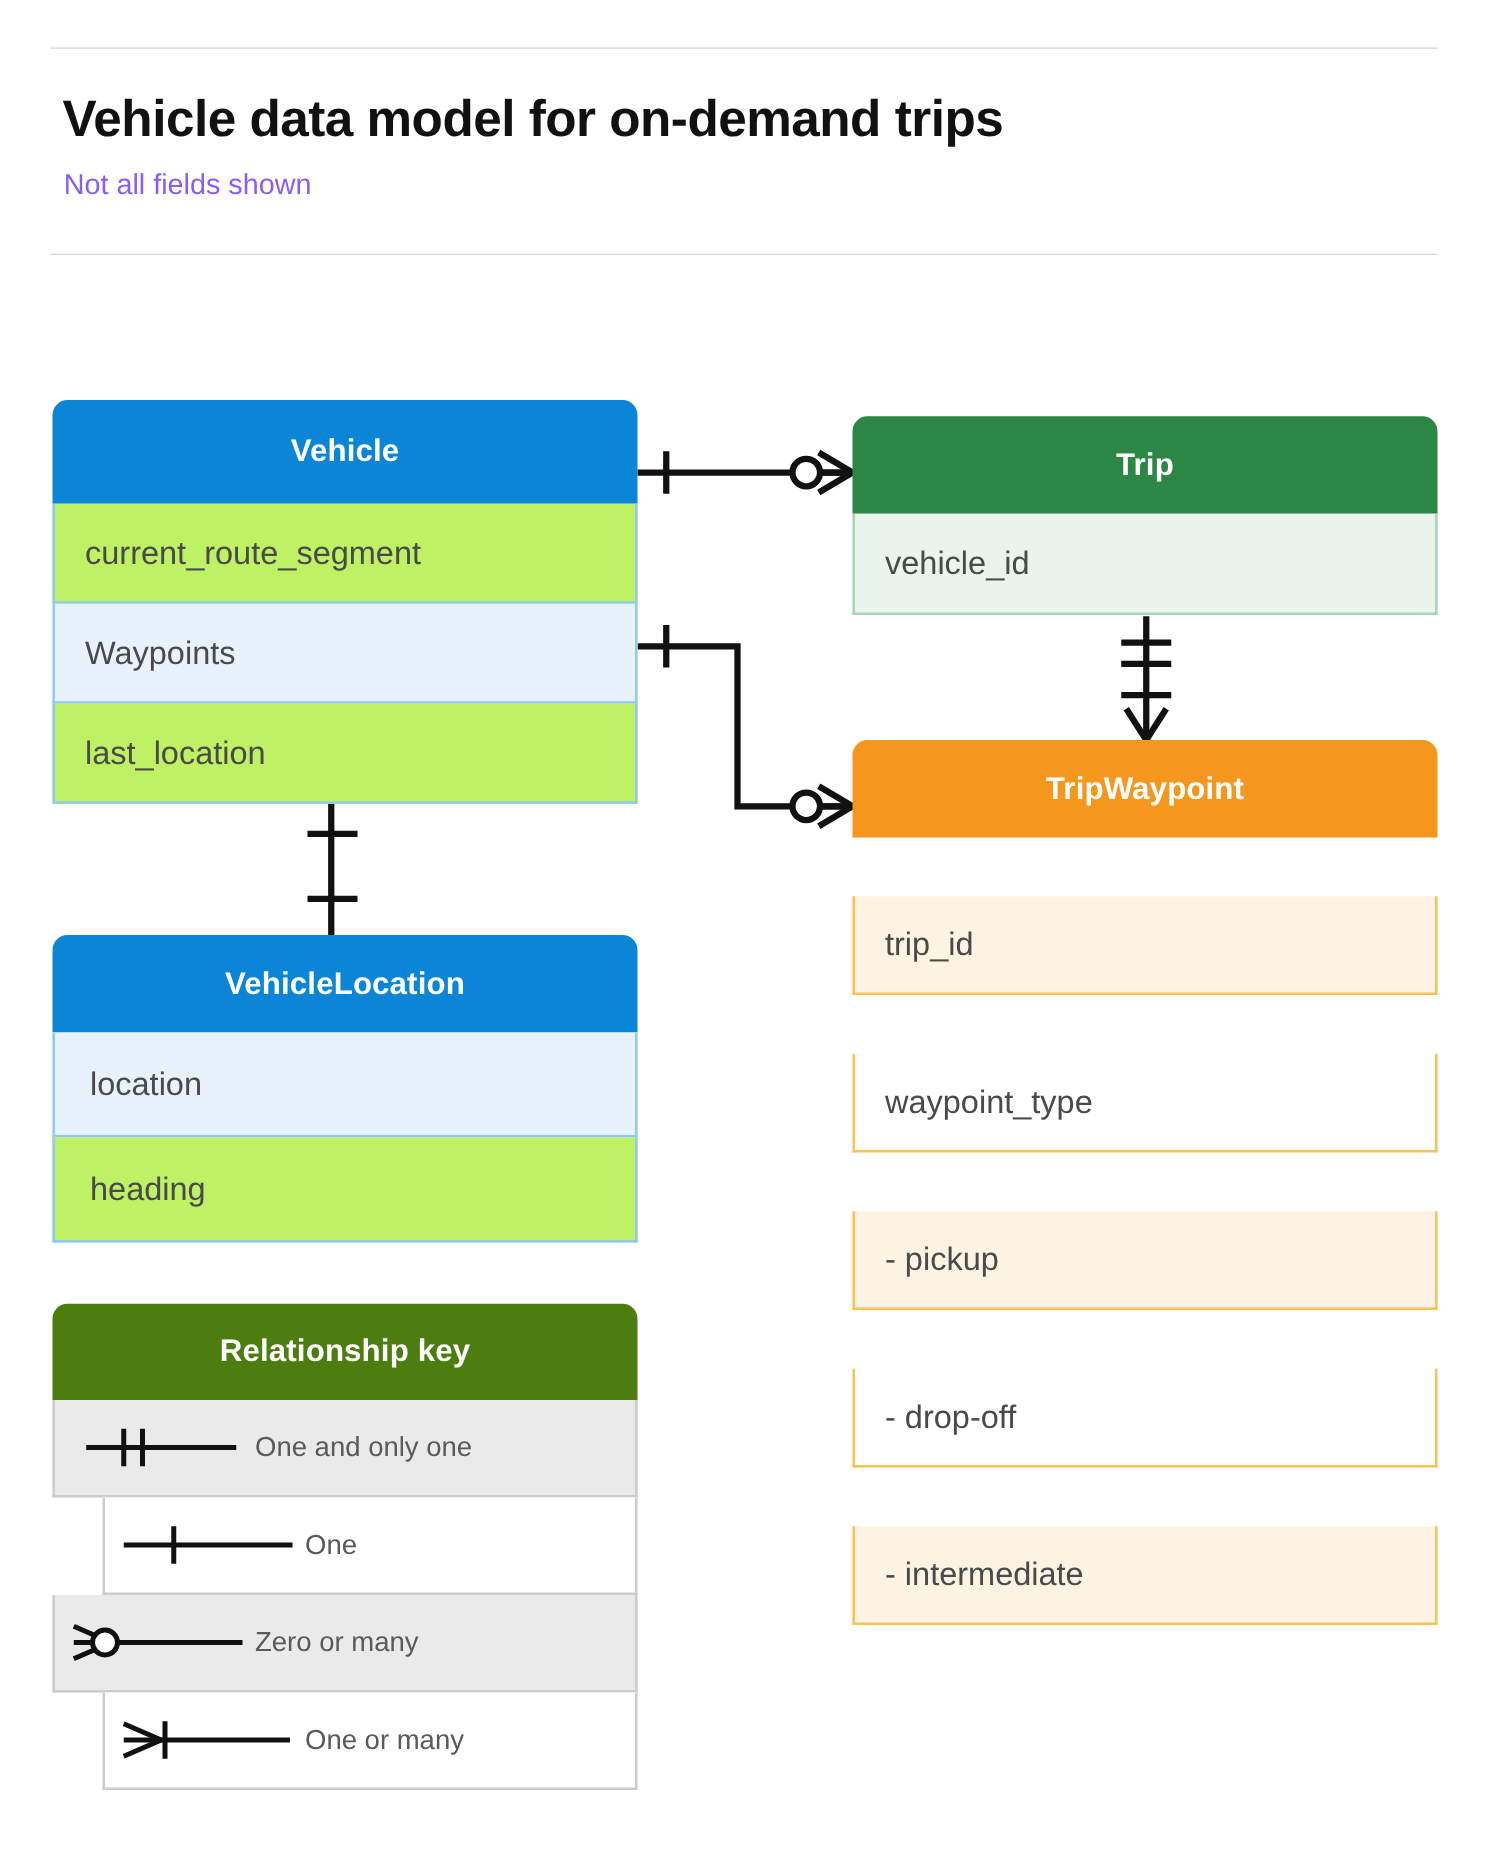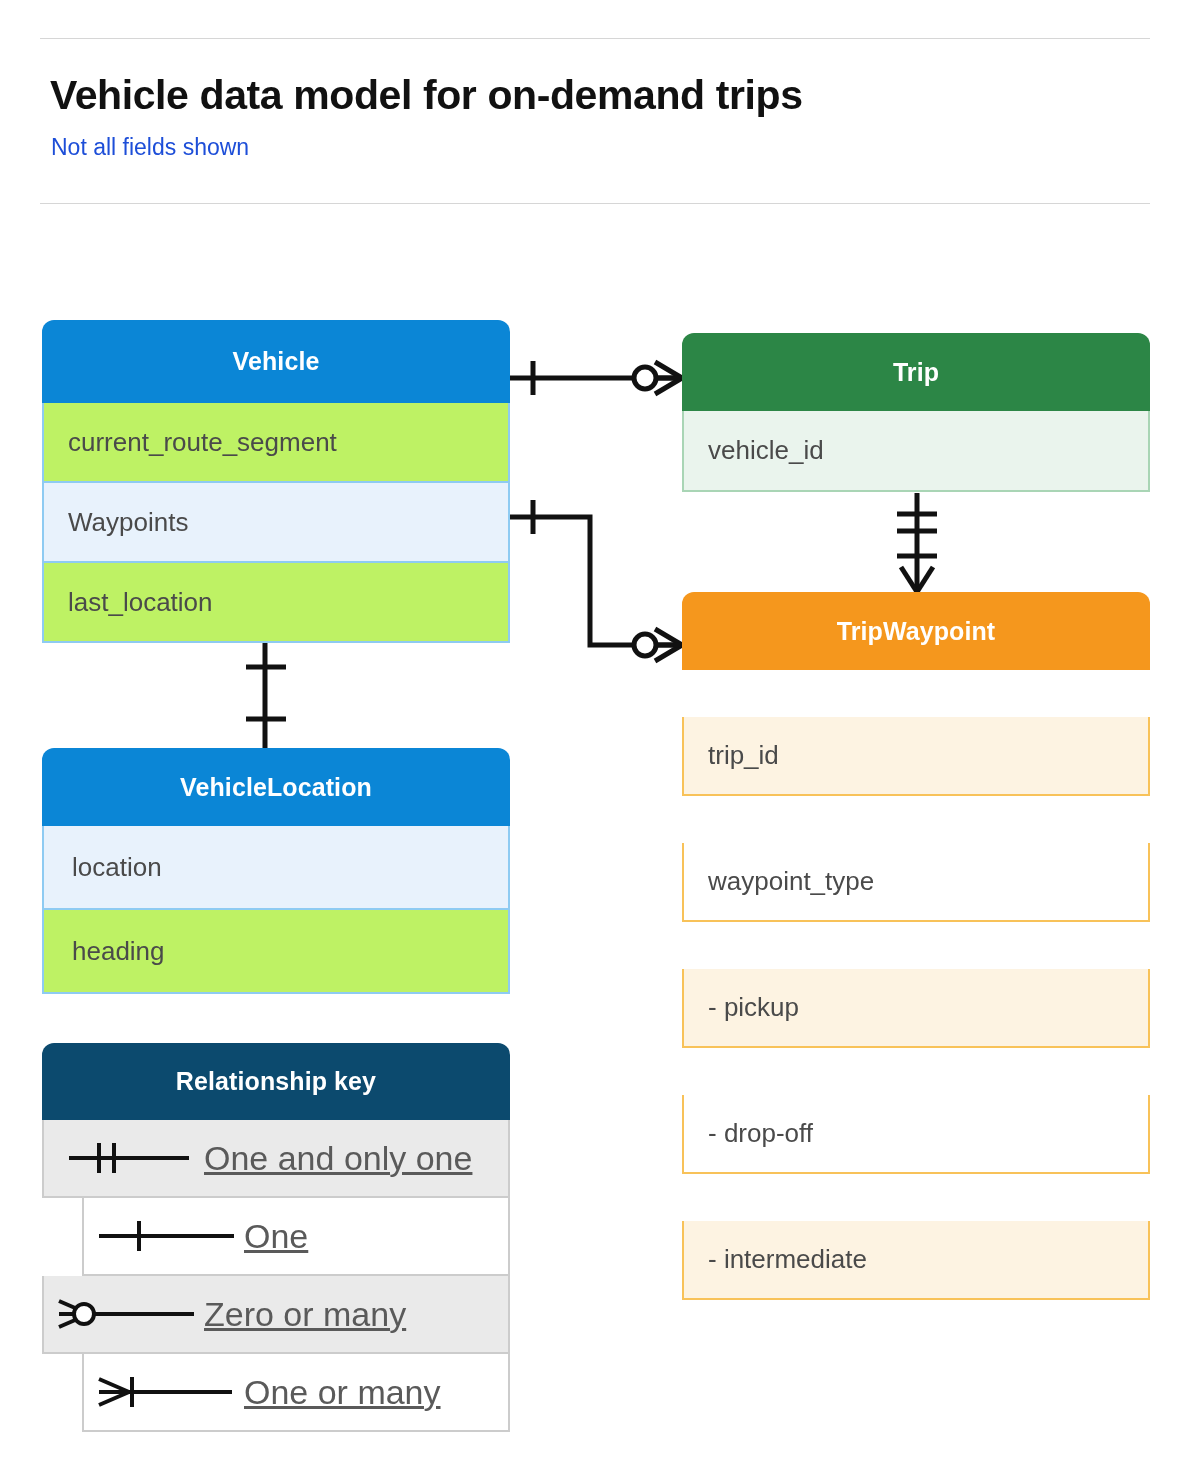--- a/index.html
+++ b/index.html
@@ -34,21 +34,21 @@
     font-weight: bold;
     color: #111111;
     letter-spacing: -0.4px;
     white-space: nowrap;
   }
   #page-subtitle {
     position: absolute;
     left: 51px;
     top: 134px;
     font-size: 23px;
-    color: #1d4ed8;
+    color: #8b5cf6;
     white-space: nowrap;
   }
 
   
   .entity {
     position: absolute;
     box-sizing: border-box;
   }
   .entity-header {
     box-sizing: border-box;
@@ -83,21 +83,21 @@
   .theme-green .entity-row { border-color: #a9d5b5; }
   .theme-green .row-alt { background: #eaf4ed; }
 
   
   .theme-orange .entity-header { background: #f5971d; }
   .theme-orange .entity-row { border-color: #f8c259; }
   .theme-orange .row-alt { background: #fdf3e2; }
   .theme-orange .row-plain { background: #ffffff; }
 
   
-  .theme-gray .entity-header { background: #0c4a6e; }
+  .theme-gray .entity-header { background: #4d7c0f; }
   .theme-gray .row-alt { background: #eaeaea; }
   .theme-gray .row-plain { background: #ffffff; }
 
   
   #entity-vehicle { left: 42px; top: 320px; width: 468px; }
   #entity-vehicle .entity-header { height: 83px; }
   #entity-vehicle .entity-row { height: 80px; }
 
   #entity-vehiclelocation { left: 42px; top: 748px; width: 468px; }
   #entity-vehiclelocation .entity-header { height: 78px; }
@@ -124,24 +124,23 @@
   }
   #legend-box .legend-row.row-alt { background: #eaeaea; }
   #legend-box .legend-row.row-plain { background: #ffffff; margin-left: 40px; }
   .legend-symbol {
     width: 160px;
     height: 78px;
     flex: 0 0 160px;
     display: block;
   }
   .legend-label {
-    font-size: 34px;
+    font-size: 22px;
     color: #5a5a5a;
     white-space: nowrap;
-    text-decoration: underline;
   }
 
   
   #connectors {
     position: absolute;
     left: 0;
     top: 0;
     width: 1190px;
     height: 1480px;
     pointer-events: none;

